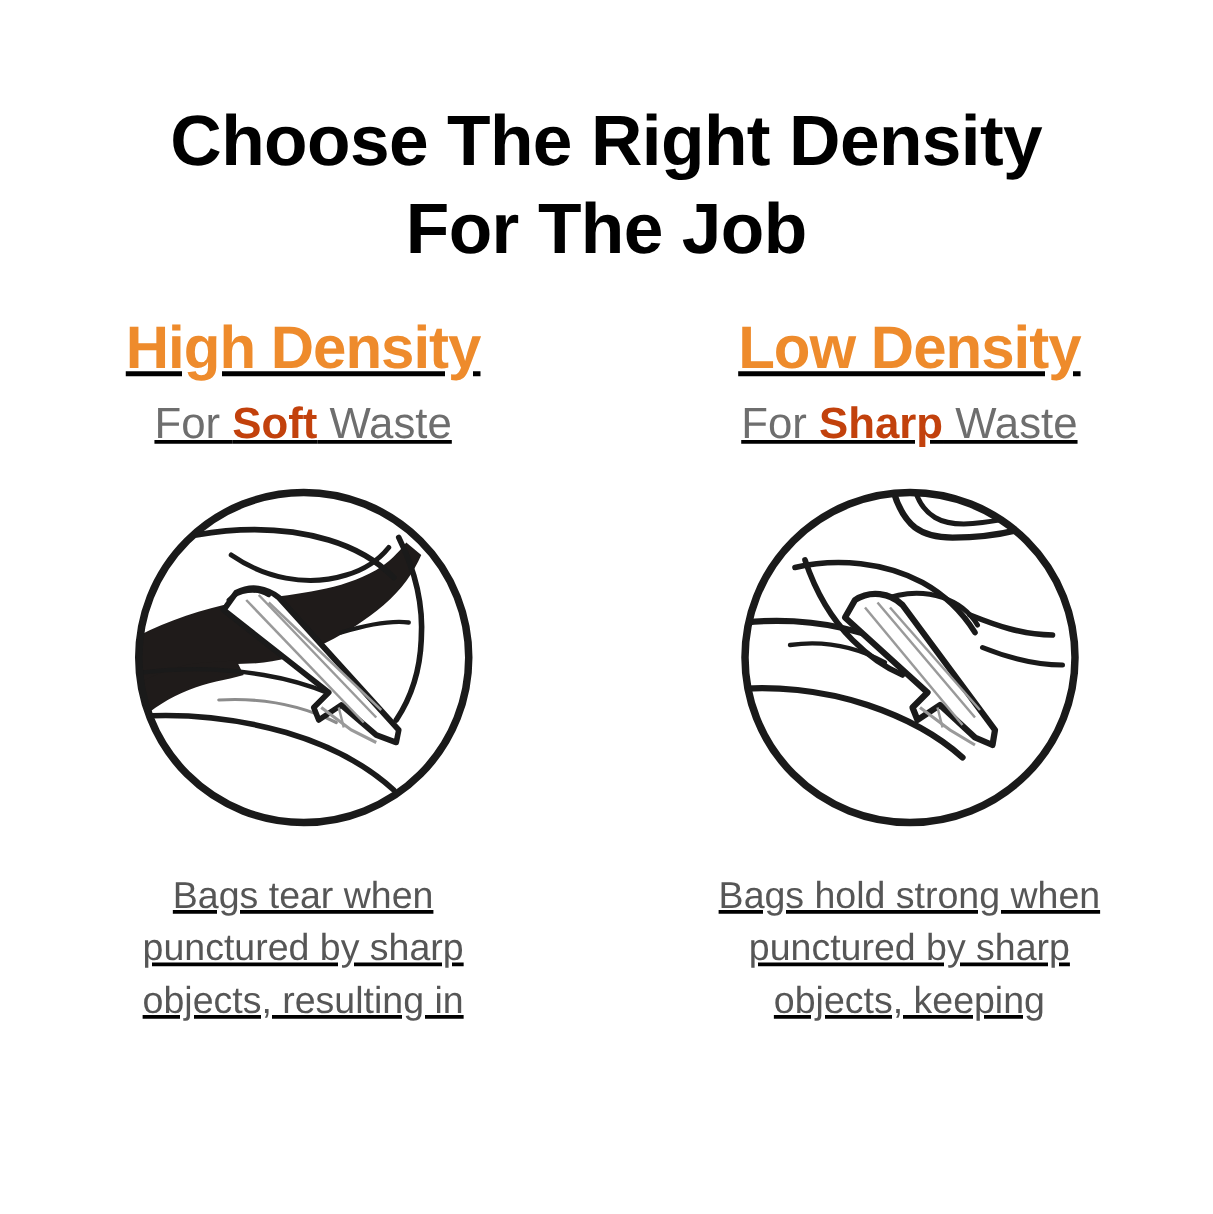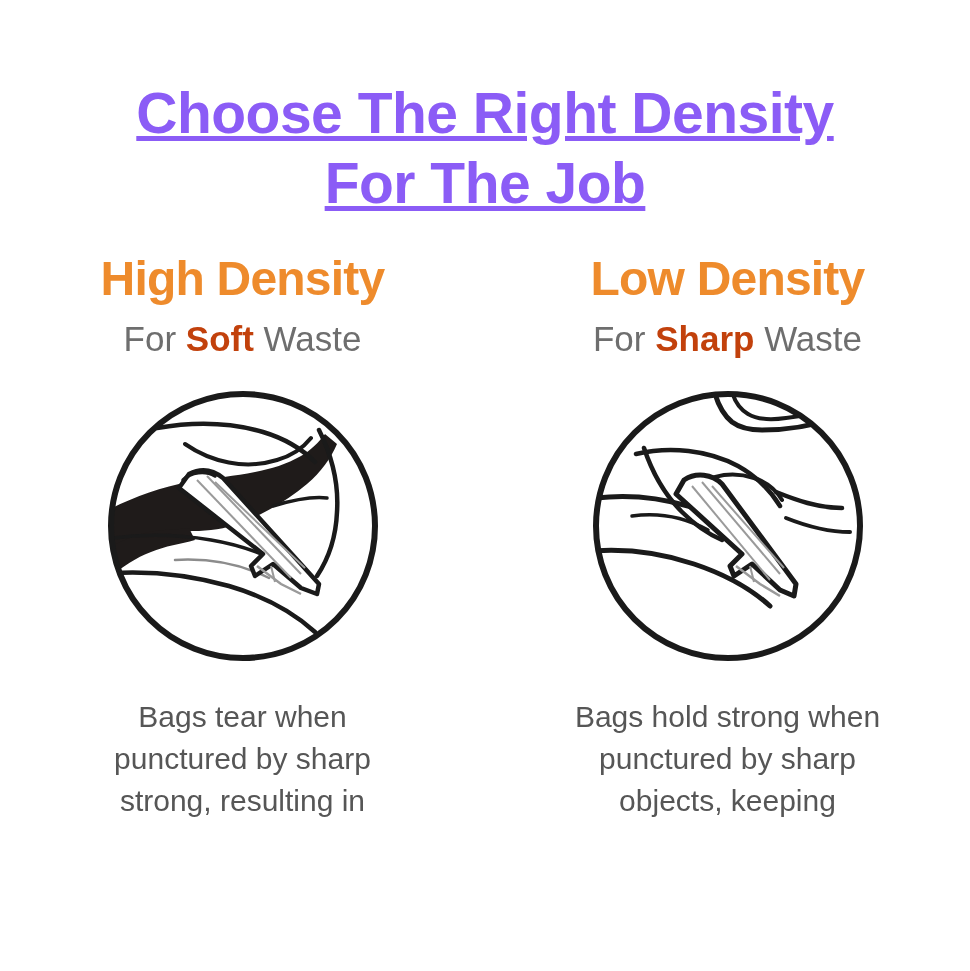--- a/index.html
+++ b/index.html
@@ -28,35 +28,35 @@
     top: 78px;
     left: 0;
     width: 970px;
     text-align: center;
   }
   .title-line {
     display: block;
     font-family: "Liberation Sans", sans-serif;
     font-size: 57px;
     font-weight: bold;
-    color: #8b5cf6;
+    color: #000000;
     letter-spacing: -0.5px;
     line-height: 70px;
     white-space: nowrap;
-    text-decoration: underline;
   }
 
   
   .columns {
     position: absolute;
     top: 250px;
     left: 0;
     width: 970px;
     display: flex;
     flex-direction: row;
+    text-decoration: underline;
   }
   .column {
     width: 485px;
     display: flex;
     flex-direction: column;
     align-items: center;
   }
 
   .col-heading {
     font-family: "Liberation Sans", sans-serif;
@@ -174,21 +174,21 @@
             <path d="M 78 92 C 86 84 100 82 110 88" fill="none" stroke="#1a1a1a" stroke-width="3.5" stroke-linecap="round"></path>
           </g>
 
           <circle cx="138" cy="138" r="132" fill="none" stroke="#1a1a1a" stroke-width="6"></circle>
         </svg>
       </div>
 
       <div class="caption">
         <span class="cap-line">Bags tear when</span>
         <span class="cap-line">punctured by sharp</span>
-        <span class="cap-line">strong, resulting in</span>
+        <span class="cap-line">objects, resulting in</span>
       </div>
     </div>
 
     <div class="column">
 
       <div class="col-heading">Low Density</div>
 
       <div class="col-subheading">
         <span>For </span><span class="strong">Sharp</span><span> Waste</span>
       </div>

